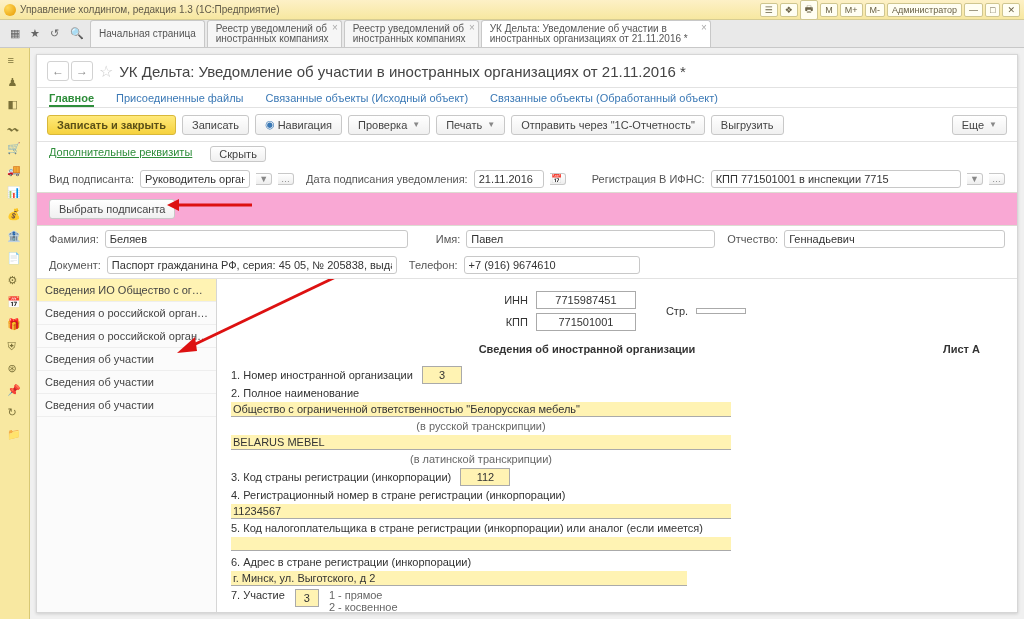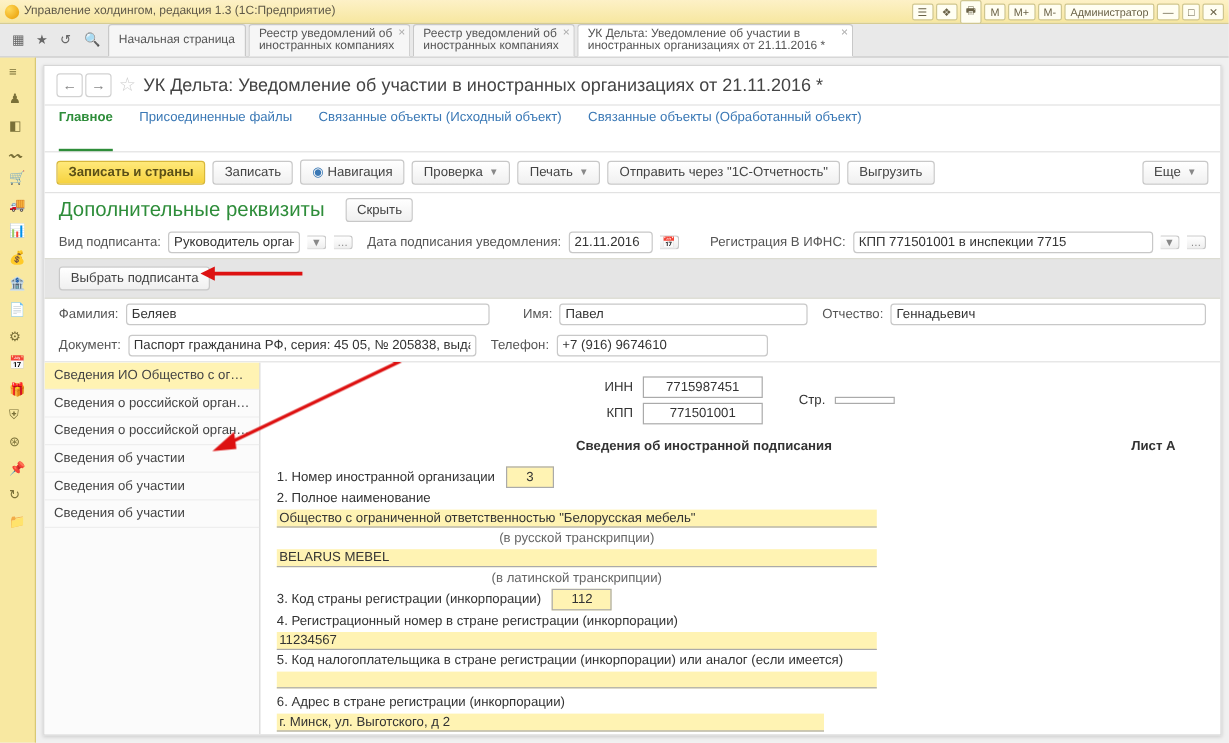--- a/index.html
+++ b/index.html
@@ -18,46 +18,46 @@
 .worksplit{display:flex;height:571px}
 .ltoolbar{width:30px;background:#f8e8a1;border-right:1px solid #d8c874;display:flex;flex-direction:column;align-items:center;gap:8px;padding:6px 0}
 .ltoolbar .ic{width:14px;height:14px;color:#7a7038}
 .paper{flex:1;background:#fff;margin:6px;border:1px solid #d6d6d6;box-shadow:0 1px 3px rgba(0,0,0,.15);display:flex;flex-direction:column;overflow:hidden}
 .dochdr{display:flex;align-items:center;gap:6px;padding:6px 10px;border-bottom:1px solid #e2e2e2}
 .dochdr .nav{display:flex;gap:2px}
 .dochdr .nav .b{width:22px;height:20px;border:1px solid #d2d2d2;border-radius:3px;display:flex;align-items:center;justify-content:center;color:#888;font-size:12px}
 .dochdr .star{color:#ccc;font-size:16px}
 .dochdr h1{margin:0;font-size:15px;font-weight:normal;color:#444}
 .submenu{display:flex;gap:22px;padding:4px 12px 0 12px;font-size:11px;border-bottom:1px solid #e2e2e2}
-.submenu a{color:#3a78b5;text-decoration:none;padding-bottom:20px}
+.submenu a{color:#3a78b5;text-decoration:none;padding-bottom:1px}
 .submenu a.active{color:#2e8d3a;border-bottom:2px solid #2e8d3a;font-weight:bold}
 .cmdbar{display:flex;gap:6px;padding:6px 10px;align-items:center;border-bottom:1px solid #e2e2e2}
 .btn{border:1px solid #c8c8c8;border-radius:3px;padding:3px 9px;background:linear-gradient(#fff,#f0f0f0);font-size:11px;color:#444;cursor:pointer;display:flex;align-items:center;gap:3px}
 .btn.prim{background:linear-gradient(#ffe97a,#f6d23e);border-color:#d8b83a;color:#5b5017;font-weight:bold}
 .btn .dd{font-size:8px;color:#888;margin-left:2px}
 .extrarow{display:flex;gap:18px;padding:4px 12px}
-.extrarow a{color:#2e8d3a;font-size:17px}
+.extrarow a{color:#2e8d3a;text-decoration:underline;font-size:11px}
 .formrow{display:flex;align-items:center;gap:6px;padding:4px 12px;font-size:11px;color:#555}
 .formrow label{white-space:nowrap}
 .inp{border:1px solid #c8c8c8;border-radius:3px;padding:2px 4px;font-size:11px;background:#fff;color:#333}
 .selbtn{width:16px;border:1px solid #c8c8c8;border-left:none;border-radius:0 3px 3px 0;background:linear-gradient(#fff,#eee);text-align:center;font-size:9px;color:#888}
 .panel{flex:1;display:flex;border-top:1px solid #e2e2e2;overflow:hidden}
 .sidelist{width:180px;border-right:1px solid #d6d6d6;background:#fbfbfb;font-size:11px}
 .sidelist div{padding:5px 8px;border-bottom:1px solid #eee;cursor:pointer;color:#444;white-space:nowrap;overflow:hidden;text-overflow:ellipsis}
 .sidelist div.sel{background:#fff3b3}
 .formarea{flex:1;overflow:auto;padding:8px 14px;font-size:11px;color:#333}
 .kv{display:flex;align-items:center;gap:8px;margin:4px 0}
 .kv .lab{width:40px;text-align:right}
 .cell{border:1px solid #aaa;padding:2px 6px;min-width:100px;text-align:center;background:#fff}
 .yellow{background:#fff3b3}
 .uline{border-bottom:1px solid #aaa;padding:1px 2px}
 .orgtitle{font-weight:bold;text-align:center;margin:8px 0}
 .row{margin:3px 0}
 .note{color:#666}
-.subfields{display:flex;gap:20px;align-items:center;padding:6px 12px;background:#e5e5e5;border-top:1px solid #dcdcd2;border-bottom:1px solid #dcdcd2}
+.subfields{display:flex;gap:20px;align-items:center;padding:6px 12px;background:#f9a8d4;border-top:1px solid #dcdcd2;border-bottom:1px solid #dcdcd2}
 .arrow{position:absolute;pointer-events:none}
 svg{display:block}
 </style>
 </head>
 <body>
 
 <div class="titlebar">
   <span class="ico"></span>
   <span>Управление холдингом, редакция 1.3  (1С:Предприятие)</span>
   <div class="r">
@@ -129,21 +129,21 @@
     </div>
 
     <div class="submenu">
       <a class="active">Главное</a>
       <a>Присоединенные файлы</a>
       <a>Связанные объекты (Исходный объект)</a>
       <a>Связанные объекты (Обработанный объект)</a>
     </div>
 
     <div class="cmdbar">
-      <div class="btn prim">Записать и страны</div>
+      <div class="btn prim">Записать и закрыть</div>
       <div class="btn">Записать</div>
       <div class="btn">
           <span style="color:#3a78b5">◉</span>
           <span>Навигация</span>
         </div>
       <div class="btn">
           <span>Проверка</span>
           <span class="dd">▼</span>
         </div>
       <div class="btn">
@@ -183,21 +183,21 @@
       <svg class="arrow" width="90" height="20" style="left:130px;top:2px">
           <line x1="85" y1="10" x2="6" y2="10" stroke="#d11" stroke-width="3"></line>
           <polygon points="0,10 12,4 12,16" fill="#d11"></polygon>
         </svg>
     </div>
 
     <div class="formrow">
       <label>Фамилия:</label>
       <input class="inp" style="width: 303px;" value="Беляев">
       <label style="margin-left:22px">Имя:</label>
-      <input class="inp" style="width: 207px;" value="Павел">
+      <input class="inp" style="width: 249px;" value="Павел">
       <label style="margin-left:6px">Отчество:</label>
       <input class="inp" style="flex: 1 1 0%;" value="Геннадьевич">
     </div>
 
     <div class="formrow">
       <label>Документ:</label>
       <input class="inp" style="width: 290px;" value="Паспорт гражданина РФ, серия: 45 05, № 205838, выдан: 13 авгус">
       <label style="margin-left:6px">Телефон:</label>
       <input class="inp" style="width: 176px;" value="+7 (916) 9674610">
     </div>
@@ -229,21 +229,21 @@
                 <span class="cell">771501001</span>
               </div>
           </div>
           <div class="kv">
               <span>Стр.</span>
               <span class="cell" style="min-width:50px"></span>
             </div>
         </div>
 
         <div style="display:flex;align-items:center">
-            <div class="orgtitle" style="flex:1">Сведения об иностранной подписания</div>
+            <div class="orgtitle" style="flex:1">Сведения об иностранной организации</div>
             <div style="font-weight:bold;width:60px">Лист А</div>
           </div>
 
         <div class="row"><span>1. Номер иностранной организации</span>&nbsp;&nbsp;&nbsp;<span class="cell yellow" style="min-width:40px;display:inline-block">3</span></div>
         <div class="row"><span>2. Полное наименование</span></div>
         <div class="row"><span class="uline yellow" style="display:inline-block;width:500px">Общество с ограниченной ответственностью "Белорусская мебель"</span></div>
         <div class="row note" style="text-align:center;width:500px">(в русской транскрипции)</div>
         <div class="row"><span class="uline yellow" style="display:inline-block;width:500px">BELARUS MEBEL</span></div>
         <div class="row note" style="text-align:center;width:500px">(в латинской транскрипции)</div>
         <div class="row"><span>3. Код страны регистрации (инкорпорации)</span>&nbsp;&nbsp;&nbsp;<span class="cell yellow" style="min-width:50px;display:inline-block">112</span></div>

